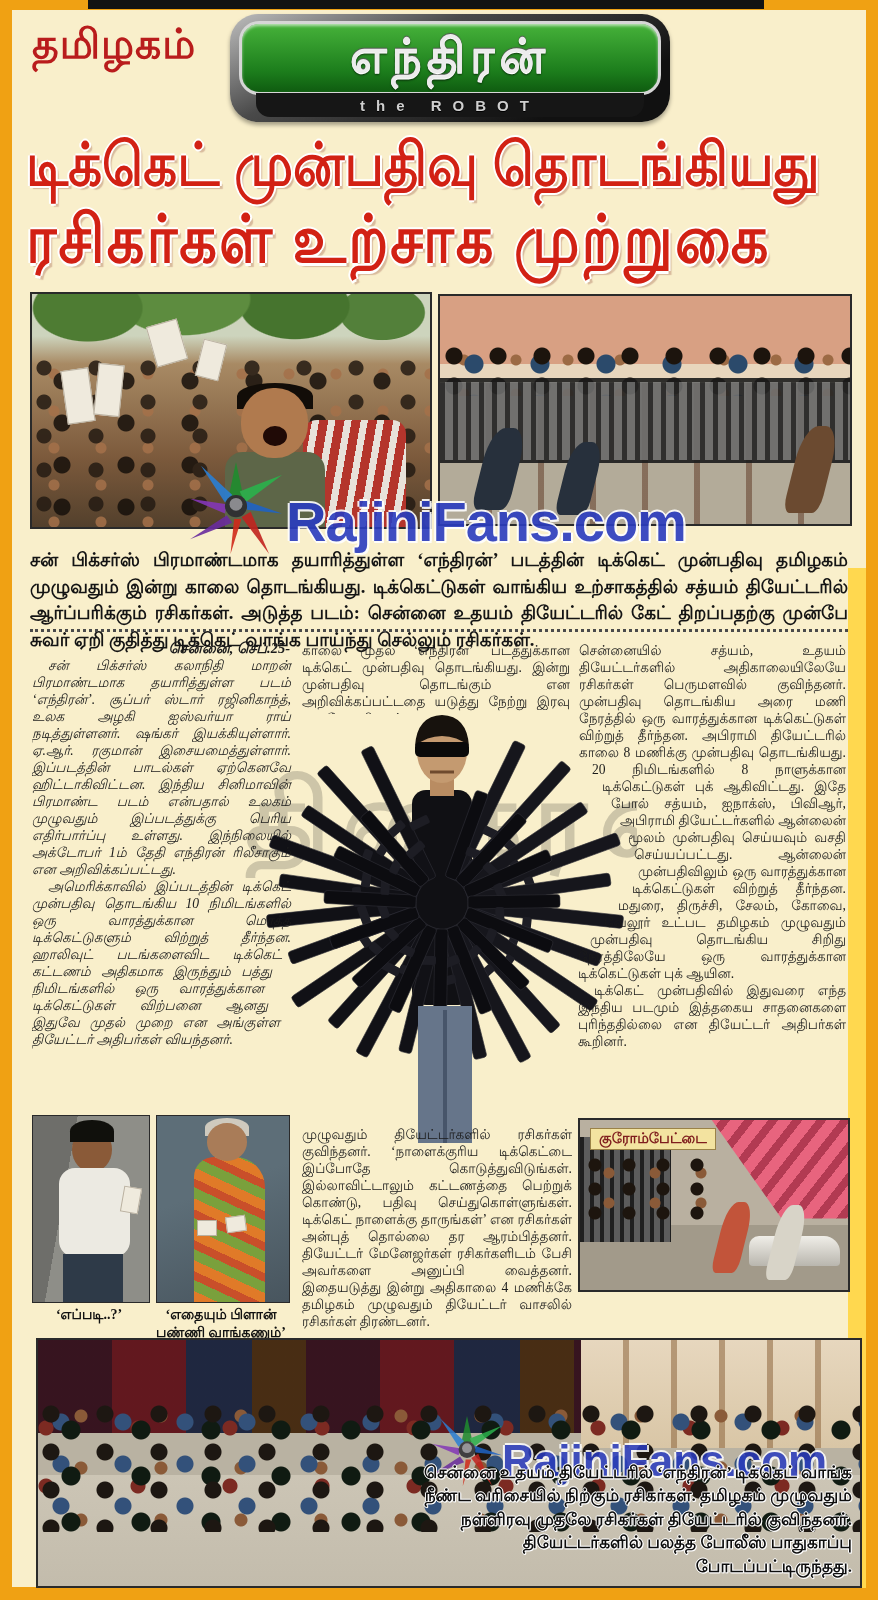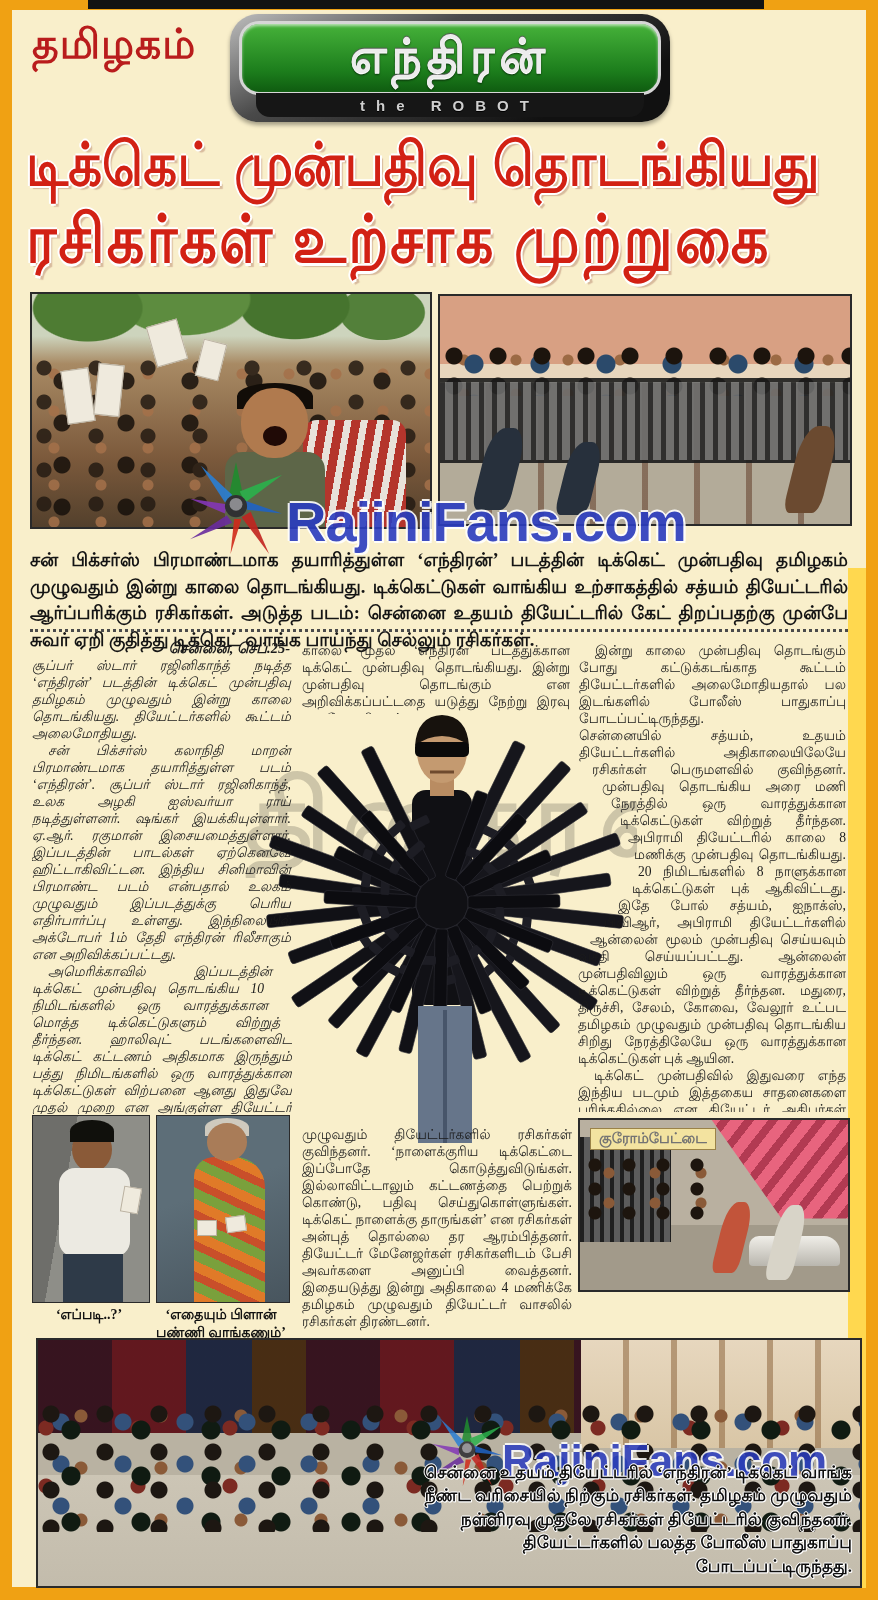--- a/index.html
+++ b/index.html
@@ -152,21 +152,21 @@
   .fr{float:right;clear:right;height:17px;}
 
   
   .robot{position:absolute;left:252px;top:698px;width:380px;height:445px;z-index:1;}
 
   
   .inset-cap{position:absolute;font-weight:700;font-size:14px;line-height:17.5px;text-align:center;color:#111;}
   .capL{left:26px;top:1306px;width:126px;}
   .capR{left:146px;top:1306px;width:150px;}
   .cp-label{position:absolute;left:10px;top:8px;background:#f3e3a0;border:1px solid #9a8248;
-     padding:1px 8px;font-weight:700;font-size:14.5px;color:#737373;}
+     padding:1px 8px;font-weight:700;font-size:14.5px;color:#7f1d1d;}
   .cp-cap{position:absolute;left:570px;top:1294px;width:284px;font-weight:700;font-size:15.5px;color:#111;}
   .photoB-cap{position:absolute;right:8px;bottom:8px;width:460px;font-weight:700;font-size:17px;
      line-height:23.5px;text-align:right;color:#0e0e0e;z-index:6;
      text-shadow:-1px 0 0 #fff,1px 0 0 #fff,0 -1px 0 #fff,0 1px 0 #fff,1px 1px 0 #fff;}
 </style>
 </head>
 <body>
 
 <div class="page">
 
@@ -235,21 +235,20 @@
   <div class="dotted"></div>
 
   <div class="col col1" id="col1">
       <div class="fr" style="width: 1px; height: 306px;"></div>
       <div class="fr" style="width: 10px; height: 17px;"></div>
       <div class="fr" style="width: 20px; height: 17px;"></div>
       <div class="fr" style="width: 28px; height: 17px;"></div>
       <div class="fr" style="width: 24px; height: 17px;"></div>
       <div class="fr" style="width: 12px; height: 17px;"></div>
     <div class="dateline">சென்னை, செப்.25-</div>
-    <p class="noindent">சூப்பர் ஸ்டார் ரஜினிகாந்த் நடித்த ‘எந்திரன்’ படத்தின் டிக்கெட் முன்பதிவு தமிழகம் முழுவதும் இன்று காலை தொடங்கியது. தியேட்டர்களில் கூட்டம் அலைமோதியது.</p>
     <p>சன் பிக்சர்ஸ் கலாநிதி மாறன் பிரமாண்டமாக தயாரித்துள்ள படம் ‘எந்திரன்’. சூப்பர் ஸ்டார் ரஜினிகாந்த், உலக அழகி ஐஸ்வர்யா ராய் நடித்துள்ளனர். ஷங்கர் இயக்கியுள்ளார். ஏ.ஆர். ரகுமான் இசையமைத்துள்ளார். இப்படத்தின் பாடல்கள் ஏற்கெனவே ஹிட்டாகிவிட்டன. இந்திய சினிமாவின் பிரமாண்ட படம் என்பதால் உலகம் முழுவதும் இப்படத்துக்கு பெரிய எதிர்பார்ப்பு உள்ளது. இந்நிலையில் அக்டோபர் 1ம் தேதி எந்திரன் ரிலீசாகும் என அறிவிக்கப்பட்டது.</p>
     <p>அமெரிக்காவில் இப்படத்தின் டிக்கெட் முன்பதிவு தொடங்கிய 10 நிமிடங்களில் ஒரு வாரத்துக்கான மொத்த டிக்கெட்டுகளும் விற்றுத் தீர்ந்தன. ஹாலிவுட் படங்களைவிட டிக்கெட் கட்டணம் அதிகமாக இருந்தும் பத்து நிமிடங்களில் ஒரு வாரத்துக்கான டிக்கெட்டுகள் விற்பனை ஆனது இதுவே முதல் முறை என அங்குள்ள தியேட்டர் அதிபர்கள் வியந்தனர்.</p>
 
   </div>
 
   <div class="col col2a">
     <p class="noindent">காலை முதல் ‘எந்திரன்’ படத்துக்கான டிக்கெட் முன்பதிவு தொடங்கியது. இன்று முன்பதிவு தொடங்கும் என அறிவிக்கப்பட்டதை யடுத்து நேற்று இரவு முதலே தமிழகம்</p>
   </div>
   <div class="col col2b">
     <p class="noindent">முழுவதும் தியேட்டர்களில் ரசிகர்கள் குவிந்தனர். ‘நாளைக்குரிய டிக்கெட்டை இப்போதே கொடுத்துவிடுங்கள். இல்லாவிட்டாலும் கட்டணத்தை பெற்றுக் கொண்டு, பதிவு செய்துகொள்ளுங்கள். டிக்கெட் நாளைக்கு தாருங்கள்’ என ரசிகர்கள் அன்புத் தொல்லை தர ஆரம்பித்தனர். தியேட்டர் மேனேஜர்கள் ரசிகர்களிடம் பேசி அவர்களை அனுப்பி வைத்தனர். இதையடுத்து இன்று அதிகாலை 4 மணிக்கே தமிழகம் முழுவதும் தியேட்டர் வாசலில் ரசிகர்கள் திரண்டனர்.</p>
@@ -267,21 +266,20 @@
       <div class="fl" style="width: 24px;"></div>
       <div class="fl" style="width: 33px;"></div>
       <div class="fl" style="width: 42px;"></div>
       <div class="fl" style="width: 50px;"></div>
       <div class="fl" style="width: 56px;"></div>
       <div class="fl" style="width: 60px;"></div>
       <div class="fl" style="width: 54px;"></div>
       <div class="fl" style="width: 40px;"></div>
       <div class="fl" style="width: 26px;"></div>
       <div class="fl" style="width: 12px;"></div>
-    <p>இன்று காலை முன்பதிவு தொடங்கும் போது கட்டுக்கடங்காத கூட்டம் தியேட்டர்களில் அலைமோதியதால் பல இடங்களில் போலீஸ் பாதுகாப்பு போடப்பட்டிருந்தது.</p>
     <p class="noindent">சென்னையில் சத்யம், உதயம் தியேட்டர்களில் அதிகாலையிலேயே ரசிகர்கள் பெருமளவில் குவிந்தனர். முன்பதிவு தொடங்கிய அரை மணி நேரத்தில் ஒரு வாரத்துக்கான டிக்கெட்டுகள் விற்றுத் தீர்ந்தன. அபிராமி தியேட்டரில் காலை 8 மணிக்கு முன்பதிவு தொடங்கியது. 20 நிமிடங்களில் 8 நாளுக்கான டிக்கெட்டுகள் புக் ஆகிவிட்டது. இதே போல் சத்யம், ஐநாக்ஸ், பிவிஆர், அபிராமி தியேட்டர்களில் ஆன்லைன் மூலம் முன்பதிவு செய்யவும் வசதி செய்யப்பட்டது. ஆன்லைன் முன்பதிவிலும் ஒரு வாரத்துக்கான டிக்கெட்டுகள் விற்றுத் தீர்ந்தன. மதுரை, திருச்சி, சேலம், கோவை, வேலூர் உட்பட தமிழகம் முழுவதும் முன்பதிவு தொடங்கிய சிறிது நேரத்திலேயே ஒரு வாரத்துக்கான டிக்கெட்டுகள் புக் ஆயின.</p>
     <p>டிக்கெட் முன்பதிவில் இதுவரை எந்த இந்திய படமும் இத்தகைய சாதனைகளை புரிந்ததில்லை என தியேட்டர் அதிபர்கள் கூறினர்.</p>
   </div>
 
   <div class="wm-news">தினகரன்</div>
 
   <svg class="robot" id="robot-svg" viewBox="0 0 380 445">
     <rect x="160" y="92" width="60" height="215" rx="14" fill="#101014"></rect>
     <g id="guns">
         <g transform="translate(190 205) rotate(-64)">

